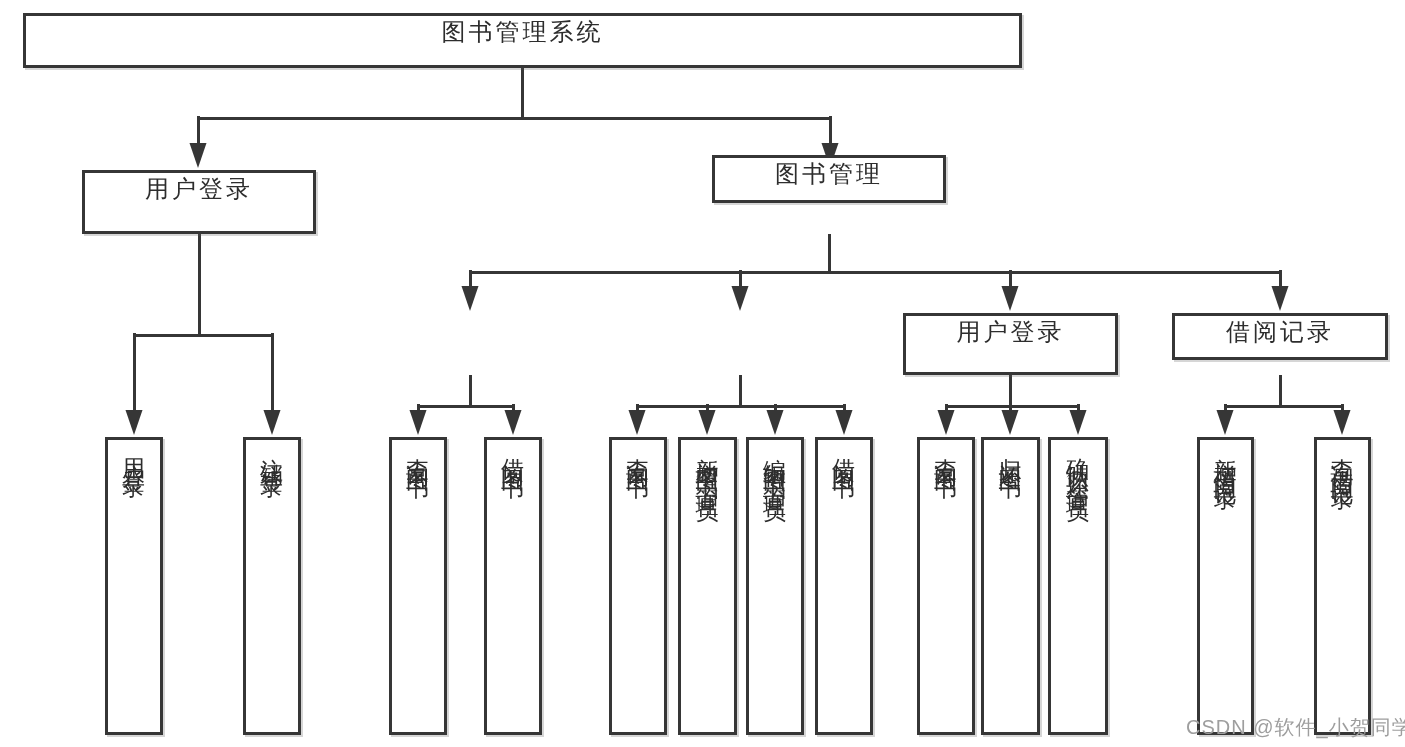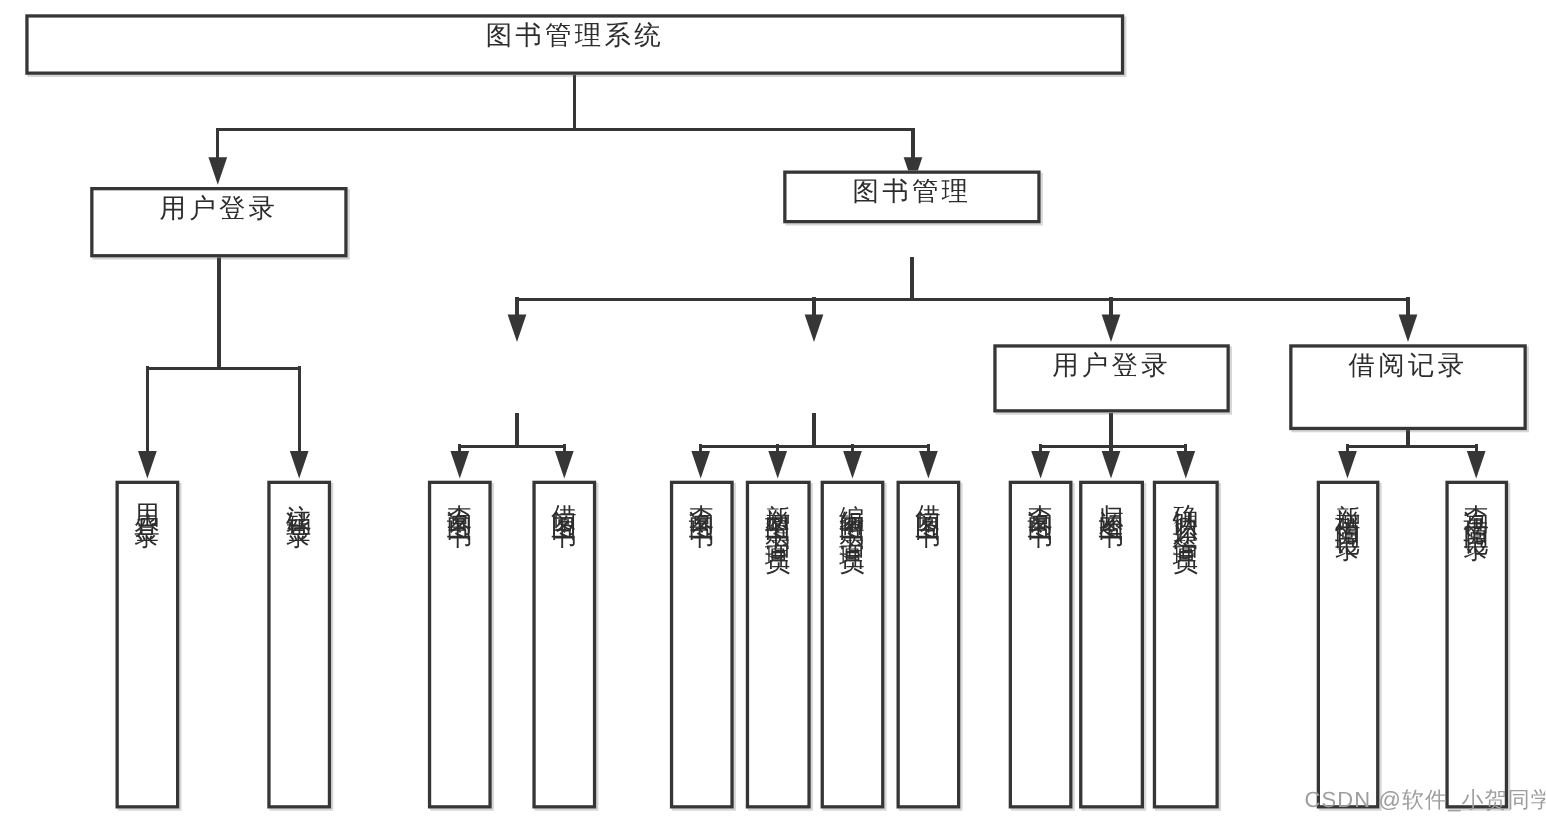--- a/index.html
+++ b/index.html
@@ -124,21 +124,21 @@
   <div class="box" style="left:82px;top:170px;width:234px;height:64px">
     <span class="h-label">用户登录</span>
   </div>
   <div class="box" style="left:712px;top:155px;width:234px;height:48px">
     <span class="h-label">图书管理</span>
   </div>
 
   <div class="box" style="left:903px;top:313px;width:215px;height:62px">
     <span class="h-label">用户登录</span>
   </div>
-  <div class="box" style="left:1172px;top:313px;width:216px;height:78px">
+  <div class="box" style="left:1172px;top:313px;width:216px;height:47px">
     <span class="h-label">借阅记录</span>
   </div>
 
   <div class="box" style="left:105px;top:437px;width:58px;height:298px">
     <span class="v-label">用户登录</span>
   </div>
   <div class="box" style="left:243px;top:437px;width:58px;height:298px">
     <span class="v-label">注销登录</span>
   </div>
 

